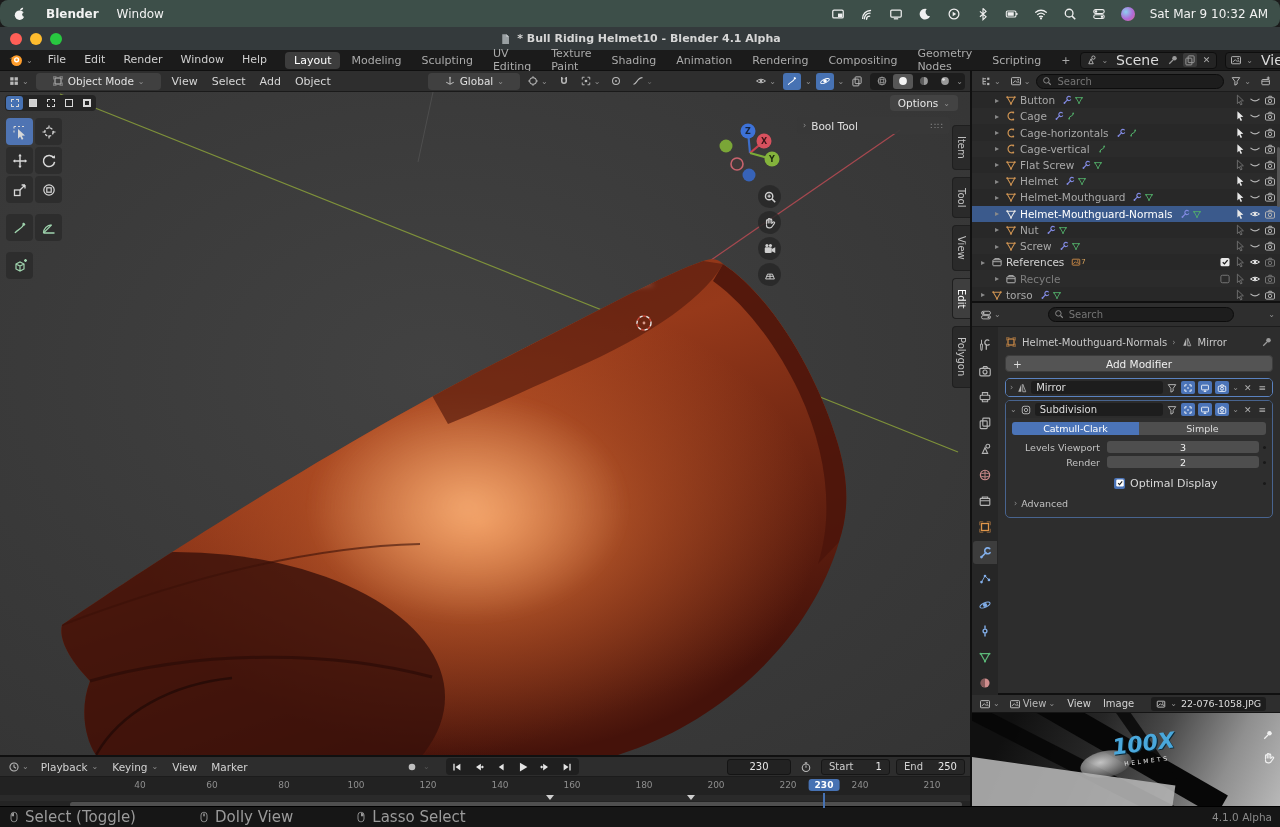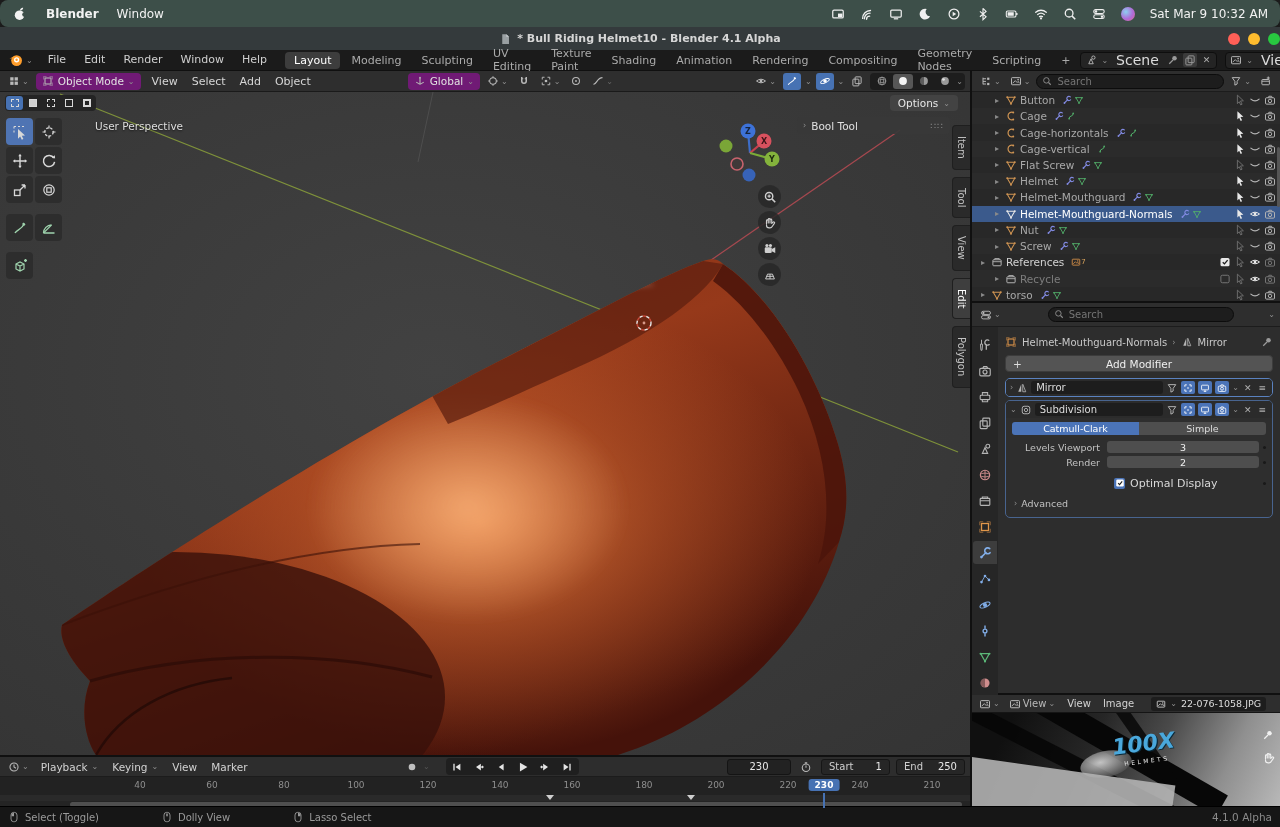--- a/index.html
+++ b/index.html
@@ -20,21 +20,21 @@
   .macbar .bold { font-weight:bold; font-size:12px; }
   .macbar .mitem { font-size:12px; }
   .mac-right { margin-left:auto; display:flex; align-items:center; gap:15px; }
   .mac-right svg { color:#f0f0f0; }
   .siri { width:14px; height:14px; border-radius:50%;
           background:radial-gradient(circle at 35% 35%, #8cd0f0, #b06ad8 55%, #e06a8a); }
   .mac-clock { font-size:12px; }
 
   
   .titlebar { position:absolute; left:0; top:27px; width:1280px; height:23px; background:#343a3c;
-              display:flex; align-items:center;justify-content:flex-end; }
+              display:flex; align-items:center; }
   .tlights { display:flex; gap:8px; padding-left:10px; }
   .tl { width:12px; height:12px; border-radius:50%; }
   .tl.r{background:#ff5f57}.tl.y{background:#febc2e}.tl.g{background:#28c840}
   .ttl-center { position:absolute; left:50%; transform:translateX(-50%); display:flex; gap:6px; align-items:center;
                 font-size:11px; color:#d6d6d6; font-weight:600; }
 
   
   .topbar { position:absolute; left:0; top:50px; width:1280px; height:21px; background:#1b1b1b;
             display:flex; align-items:center; border-bottom:1px solid #101010; }
   .blogo { display:flex; align-items:center; gap:2px; padding:0 6px 0 8px; }
@@ -53,21 +53,21 @@
   
   .content { position:absolute; left:0; top:71px; width:1280px; height:735px; display:flex; }
   .leftcol { width:970px; display:flex; flex-direction:column; }
   .rightcol { width:310px; display:flex; flex-direction:column; border-left:2px solid #101010; }
 
   
   .viewport { height:684px; position:relative; display:flex; flex-direction:column; }
   .vphead { height:21px; background:#2e2e2e; border-bottom:1px solid #1a1a1a; display:flex; align-items:center;
             padding:0 5px; gap:4px; flex:none; z-index:5; }
   .vmenu { padding:0 7px; font-size:11px; color:#d6d6d6; }
-  .pill { display:flex; align-items:center; gap:4px; background:#701a75; border-radius:4px; height:17px; padding:0 6px; }
+  .pill { display:flex; align-items:center; gap:4px; background:#404040; border-radius:4px; height:17px; padding:0 16px; }
   .pill .txt { font-size:10.5px; color:#e0e0e0; }
   .hbtn { display:flex; align-items:center; gap:2px; padding:0 3px; height:17px; border-radius:3px; color:#b9b9b9; }
   .hbtn.on { background:#4772b3; color:#fff; }
   .hgroup { display:flex; align-items:center; background:#1d1d1d; border-radius:4px; height:17px; padding:0 2px; gap:1px; }
   .shbtn { width:20px; height:15px; display:flex; align-items:center; justify-content:center; border-radius:3px; color:#9a9a9a; }
   .shbtn.on { background:#565656; color:#f5f5f5; }
 
   .vcanvas { flex:1; position:relative; overflow:hidden;
              background:radial-gradient(ellipse at 45% 42%, #424242 0%, #3a3a3a 55%, #343434 100%); }
   .scene { position:absolute; left:0; top:0; }
@@ -201,21 +201,21 @@
            transform:rotate(8deg); opacity:.9; }
   .logo100x { position:absolute; left:140px; top:18px; transform:rotate(-7deg); color:#4aa8dc;
               font-size:22px; font-weight:bold; font-style:italic; text-shadow:1px 1px 0 #0a2a3a; }
   .logosub { position:absolute; left:152px; top:44px; transform:rotate(-7deg); color:#e8e8e8; font-size:6px;
              letter-spacing:2.5px; }
   .ie-float { position:absolute; right:4px; display:flex; flex-direction:column; gap:10px; color:#f0f0f0; top:16px; }
 
   
   .statusbar { position:absolute; left:0; top:806px; width:1280px; height:21px; background:#161616;
                border-top:1px solid #000; display:flex; align-items:center; padding:0 8px; color:#9a9a9a; }
-  .sbitem { display:flex; align-items:center; gap:5px; font-size:10px; margin-right:62px; }
+  .sbitem { display:flex; align-items:center; gap:5px; font-size:15px; margin-right:62px; }
   .sbver { margin-left:auto; font-size:10.5px; color:#8a8a8a; }
 </style>
 </head>
 <body>
 
 <svg width="0" height="0" style="position:absolute">
   <defs>
     <symbol id="i-mesh" viewBox="0 0 16 16">
         <path d="M3,4.2 h10 L8,13 Z" fill="none" stroke="currentColor" stroke-width="1.4"></path>
         <circle cx="3" cy="4.2" r="1.2" fill="currentColor"></circle>
@@ -915,21 +915,20 @@
                 </svg>
               </span>
             <span class="tbtn gap">
                 <svg class="ic ic16 tgreen">
                   <use href="#i-t-addcube"></use>
                 </svg>
               </span>
           </div>
 
           <div class="vp-overlay">
-            <div>User Perspective</div>
           </div>
 
           <div class="optionsbtn">
             <span>Options</span>
               <span class="chev">⌄</span>
           </div>
 
           <div class="booltool">
             <span class="chev">›</span>
             <span>Bool Tool</span>

